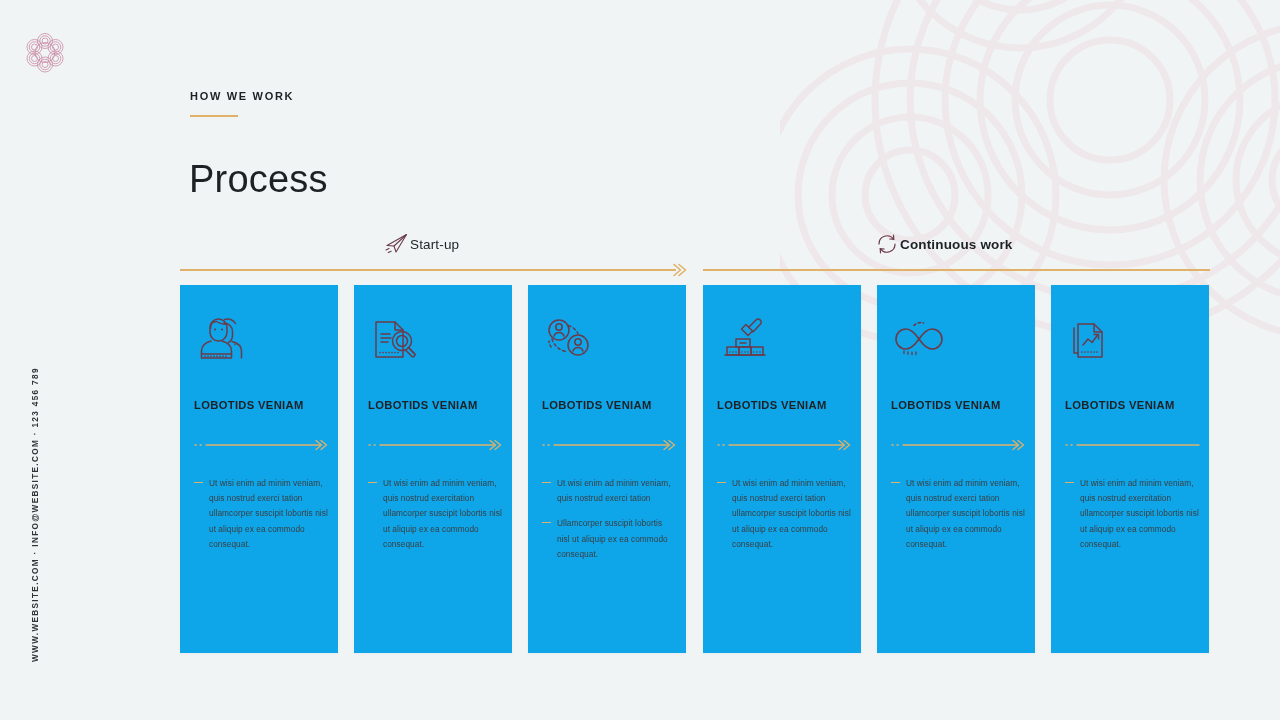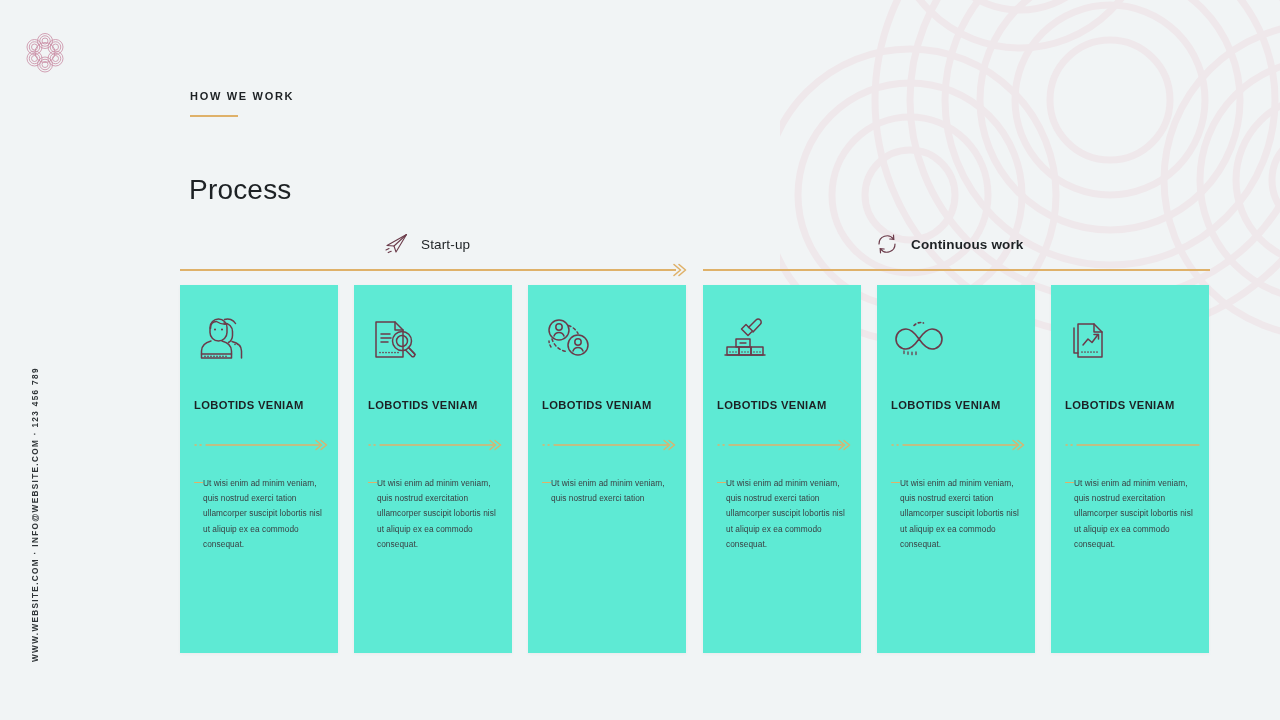--- a/index.html
+++ b/index.html
@@ -65,34 +65,33 @@
     top: 115px;
     left: 190px;
     width: 48px;
     height: 2px;
     background: #dfb169;
   }
 
   
   .page-title {
     position: absolute;
-    top: 174px;
+    top: 158px;
     left: 189px;
-    font-size: 28px;
+    font-size: 38px;
     font-weight: normal;
     color: #1d2124;
     letter-spacing: 0.2px;
   }
 
   
   .phase {
     position: absolute;
     display: flex;
     align-items: center;
-    gap: 11px;
   }
   .phase-startup    { top: 231px; left: 384px; }
   .phase-continuous { top: 231px; left: 874px; font-weight: bold; }
 
   .phase-icon { width: 26px; height: 26px; display: block; }
 
   .phase-label {
     font-size: 13.5px;
     color: #1d2124;
     letter-spacing: 0.15px;
@@ -114,21 +113,21 @@
     width: 15px;
     height: 14px;
   }
 
   
   .card {
     position: absolute;
     top: 285px;
     width: 158px;
     height: 368px;
-    background: #5eead4;
+    background: #0ea5e9;
     box-shadow: 0 1px 3px rgba(120,130,140,0.07);
   }
   .card-0 { left: 180px; }
   .card-1 { left: 354px; }
   .card-2 { left: 528px; }
   .card-3 { left: 703px; }
   .card-4 { left: 877px; }
   .card-5 { left: 1051px; }
 
   .card-icon {
@@ -160,20 +159,21 @@
 
   .card-body {
     position: absolute;
     top: 191px;
     left: 14px;
     right: 10px;
   }
 
   .bullet {
     display: flex;
+    gap: 6px;
     margin-bottom: 10px;
   }
   .bullet-dash {
     flex: 0 0 auto;
     width: 9px;
     margin-top: 6px;
     height: 1px;
     background: #dfb169;
   }
   .bullet-text {
@@ -355,20 +355,24 @@
       <path d="M12 8 H126"></path>
       <path d="M122 3.4 L127.5 8 L122 12.6"></path>
       <path d="M127 3.4 L132.5 8 L127 12.6"></path>
     </g>
   </svg>
   <div class="card-body">
     <div class="bullet">
       <span class="bullet-dash"></span>
       <span class="bullet-text">Ut wisi enim ad minim veniam, quis nostrud exerci tation</span>
     </div>
+    <div class="bullet">
+      <span class="bullet-dash"></span>
+      <span class="bullet-text">Ullamcorper suscipit lobortis nisl ut aliquip ex ea commodo consequat.</span>
+    </div>
   </div>
 </div>
 
 <div class="card card-3">
   <svg class="card-icon" viewBox="0 0 56 52">
     <g fill="none" stroke="#6b3b4a" stroke-width="1.5" stroke-linecap="round" stroke-linejoin="round">
       <path d="M31.5 14.5 L39 7 a3 3 0 0 1 4.3 4.3 L36 19"></path>
       <path d="M24.5 16 L31 22.5 L35.5 18 L29 11.5 Z"></path>
       <path d="M19 26 h14 v8 H19 Z"></path>
       <path d="M10 34 h12 v8 H10 Z"></path>

